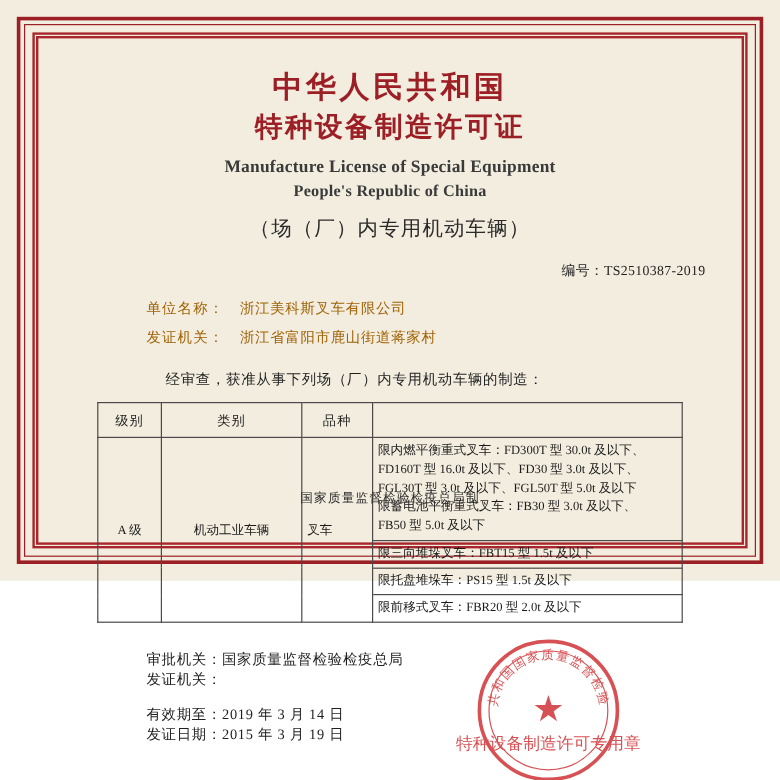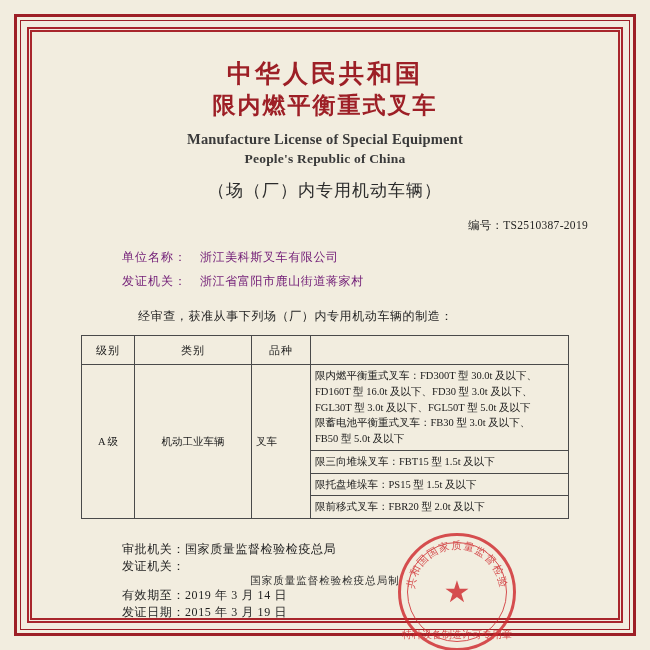--- a/index.html
+++ b/index.html
@@ -9,21 +9,21 @@
   body {
     width: 650px;
     height: 650px;
     background: #ffffff;
     font-family: "Liberation Serif", serif;
     overflow: hidden;
   }
   .page {
     position: relative;
     width: 650px;
-    height: 650px;
+    height: 484px;
     background: #f2eddf;
     box-sizing: border-box;
   }
   
   .frame-outer {
     position: absolute;
     left: 14px;
     top: 14px;
     right: 14px;
     bottom: 14px;
@@ -103,21 +103,21 @@
     color: #1f1f1f;
     margin-top: 16px;
     padding-right: 22px;
     letter-spacing: 0.3px;
   }
 
   .field-rows {
     margin-top: 16px;
     padding-left: 82px;
     font-size: 12px;
-    color: #701a75;
+    color: #a16207;
   }
   .field-row {
     display: flex;
     align-items: baseline;
     margin-bottom: 7px;
   }
   .field-label {
     width: 78px;
     letter-spacing: 1px;
   }
@@ -216,24 +216,24 @@
   }
   .seal-text-arc text {
     fill: #cf2b2f;
     font-size: 10.5px;
     font-family: "Liberation Serif", serif;
     letter-spacing: 1.2px;
   }
   .seal-bottom {
     position: absolute;
     left: 50%;
-    bottom: 6px;
+    bottom: 19px;
     transform: translateX(-50%);
     color: #cf2b2f;
-    font-size: 10px;
+    font-size: 14px;
     white-space: nowrap;
   }
 
   .bottom-note {
     position: absolute;
     left: 0;
     right: 0;
     bottom: 22px;
     text-align: center;
     font-size: 10.5px;
@@ -247,21 +247,21 @@
 <div class="page">
 
   <div class="frame-outer"></div>
   <div class="frame-mid"></div>
   <div class="frame-inner"></div>
 
   <div class="content">
 
     <div class="title-block">
       <div class="t-cn1">中华人民共和国</div>
-      <div class="t-cn2">限内燃平衡重式叉车</div>
+      <div class="t-cn2">特种设备制造许可证</div>
       <div class="t-en1">Manufacture License of Special Equipment</div>
       <div class="t-en2">People's Republic of China</div>
       <div class="t-cn3">（场（厂）内专用机动车辆）</div>
     </div>
 
     <div class="cert-no">编号：TS2510387-2019</div>
 
     <div class="field-rows">
       <div class="field-row">
         <div class="field-label">单位名称：</div>

